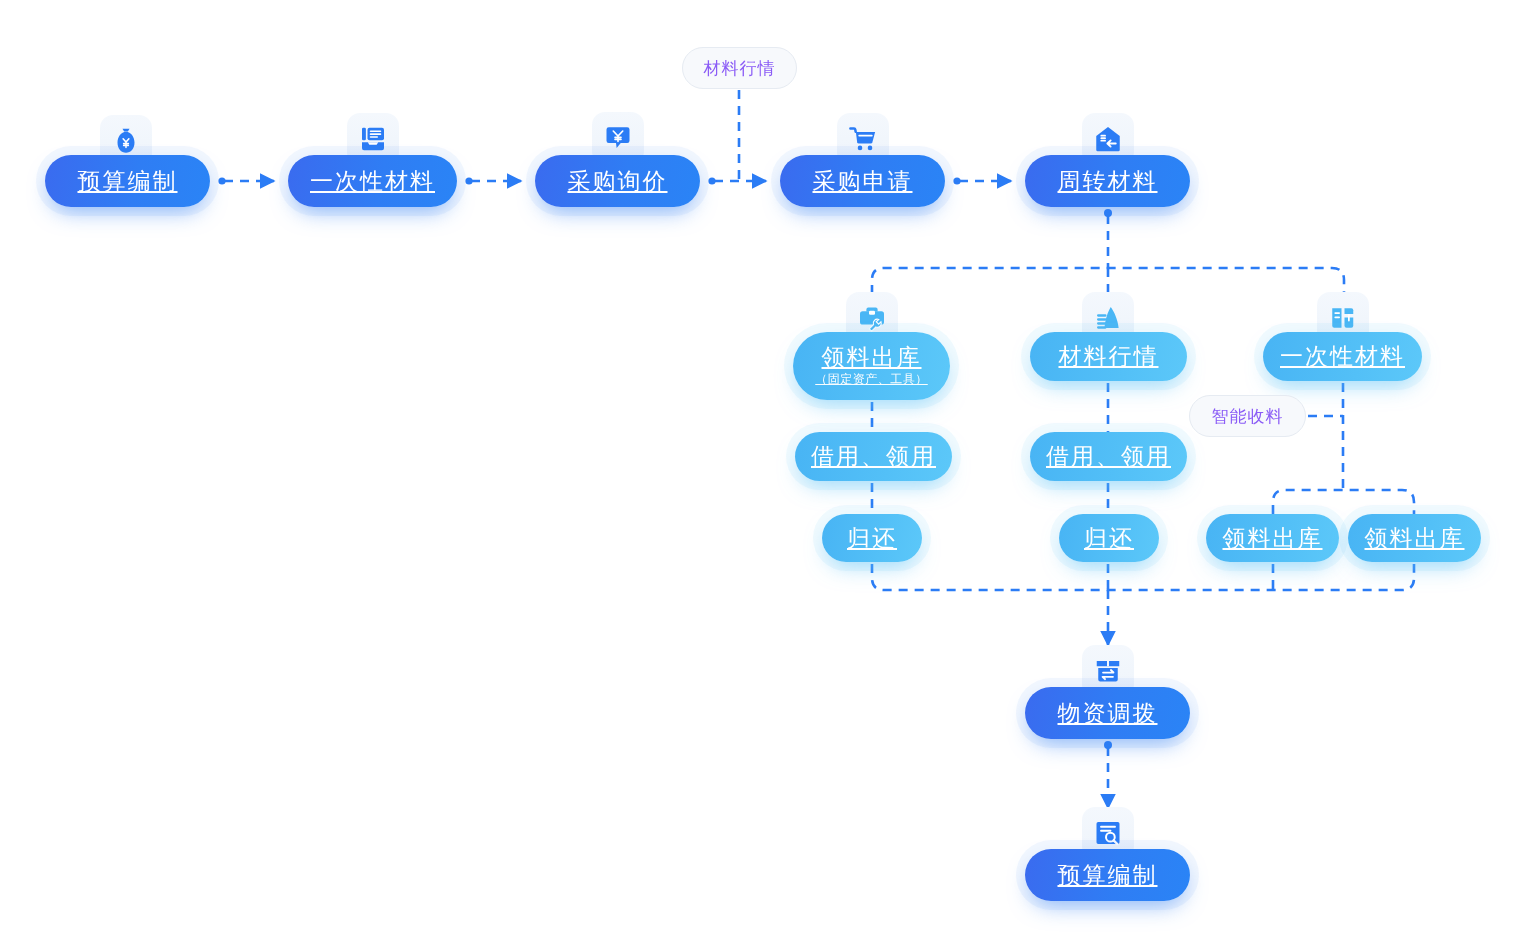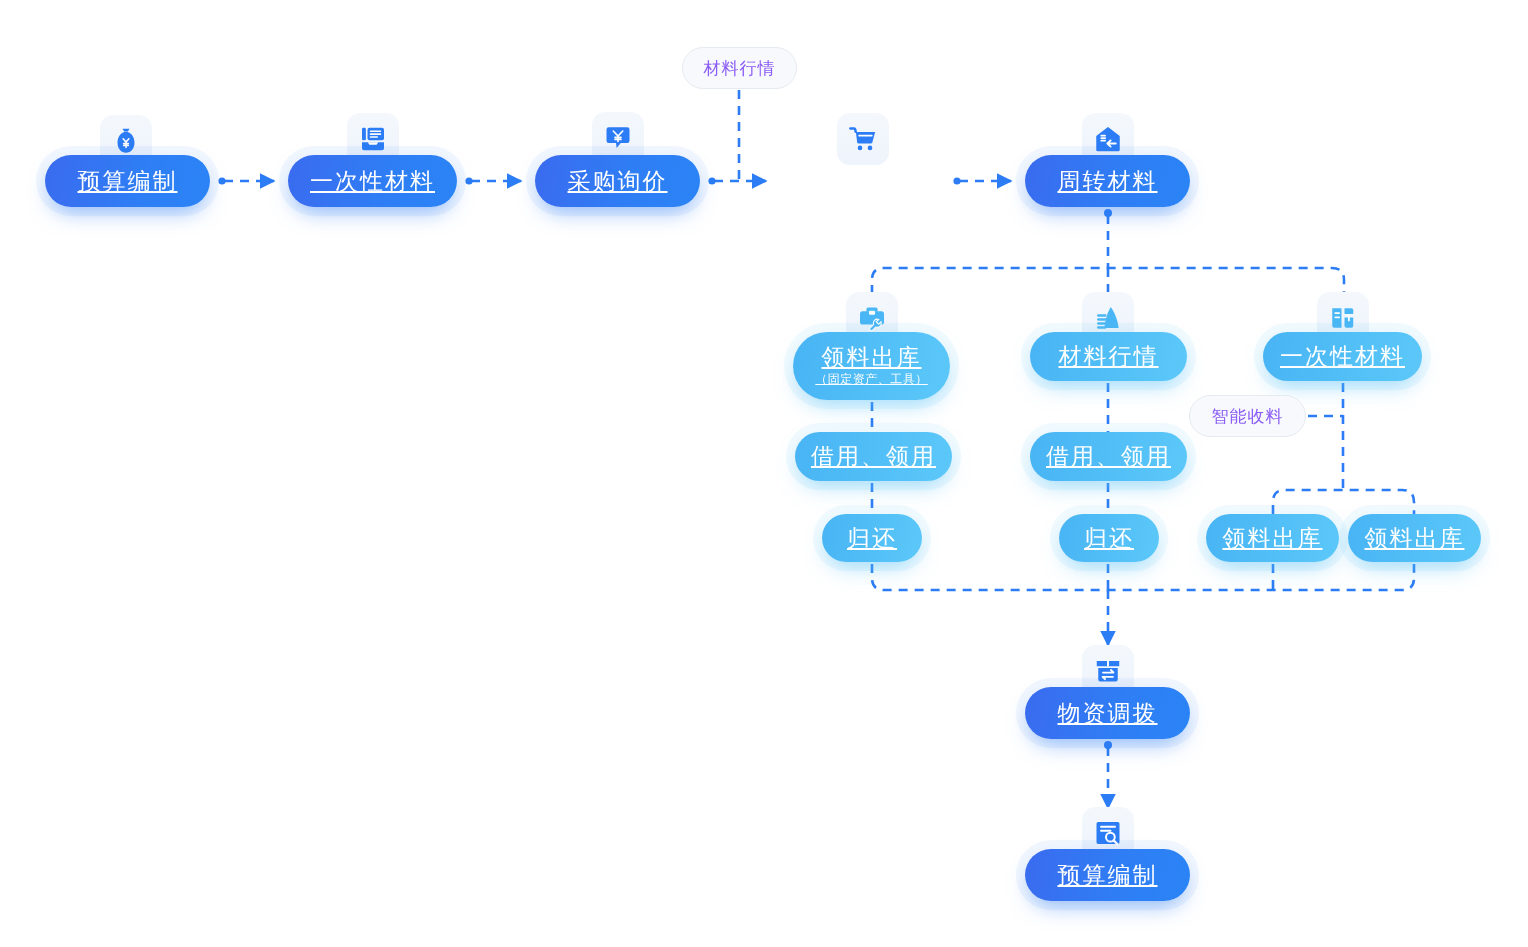--- a/index.html
+++ b/index.html
@@ -259,20 +259,23 @@
   </div>
 
   <div class="node primary" style="left:288px; top:155px; width:169px; height:52px;">
     <span class="lbl">一次性材料</span>
   </div>
 
   <div class="node primary" style="left:535px; top:155px; width:165px; height:52px;">
     <span class="lbl">采购询价</span>
   </div>
 
+  <div class="node primary" style="left:780px; top:155px; width:165px; height:52px;">
+    <span class="lbl">采购申请</span>
+  </div>
 
   <div class="node primary" style="left:1025px; top:155px; width:165px; height:52px;">
     <span class="lbl">周转材料</span>
   </div>
 
   <div class="node secondary" style="left:793px; top:332px; width:157px; height:68px;">
     <span class="lbl">领料出库</span>
     <span class="sub">（固定资产、工具）</span>
   </div>
 

